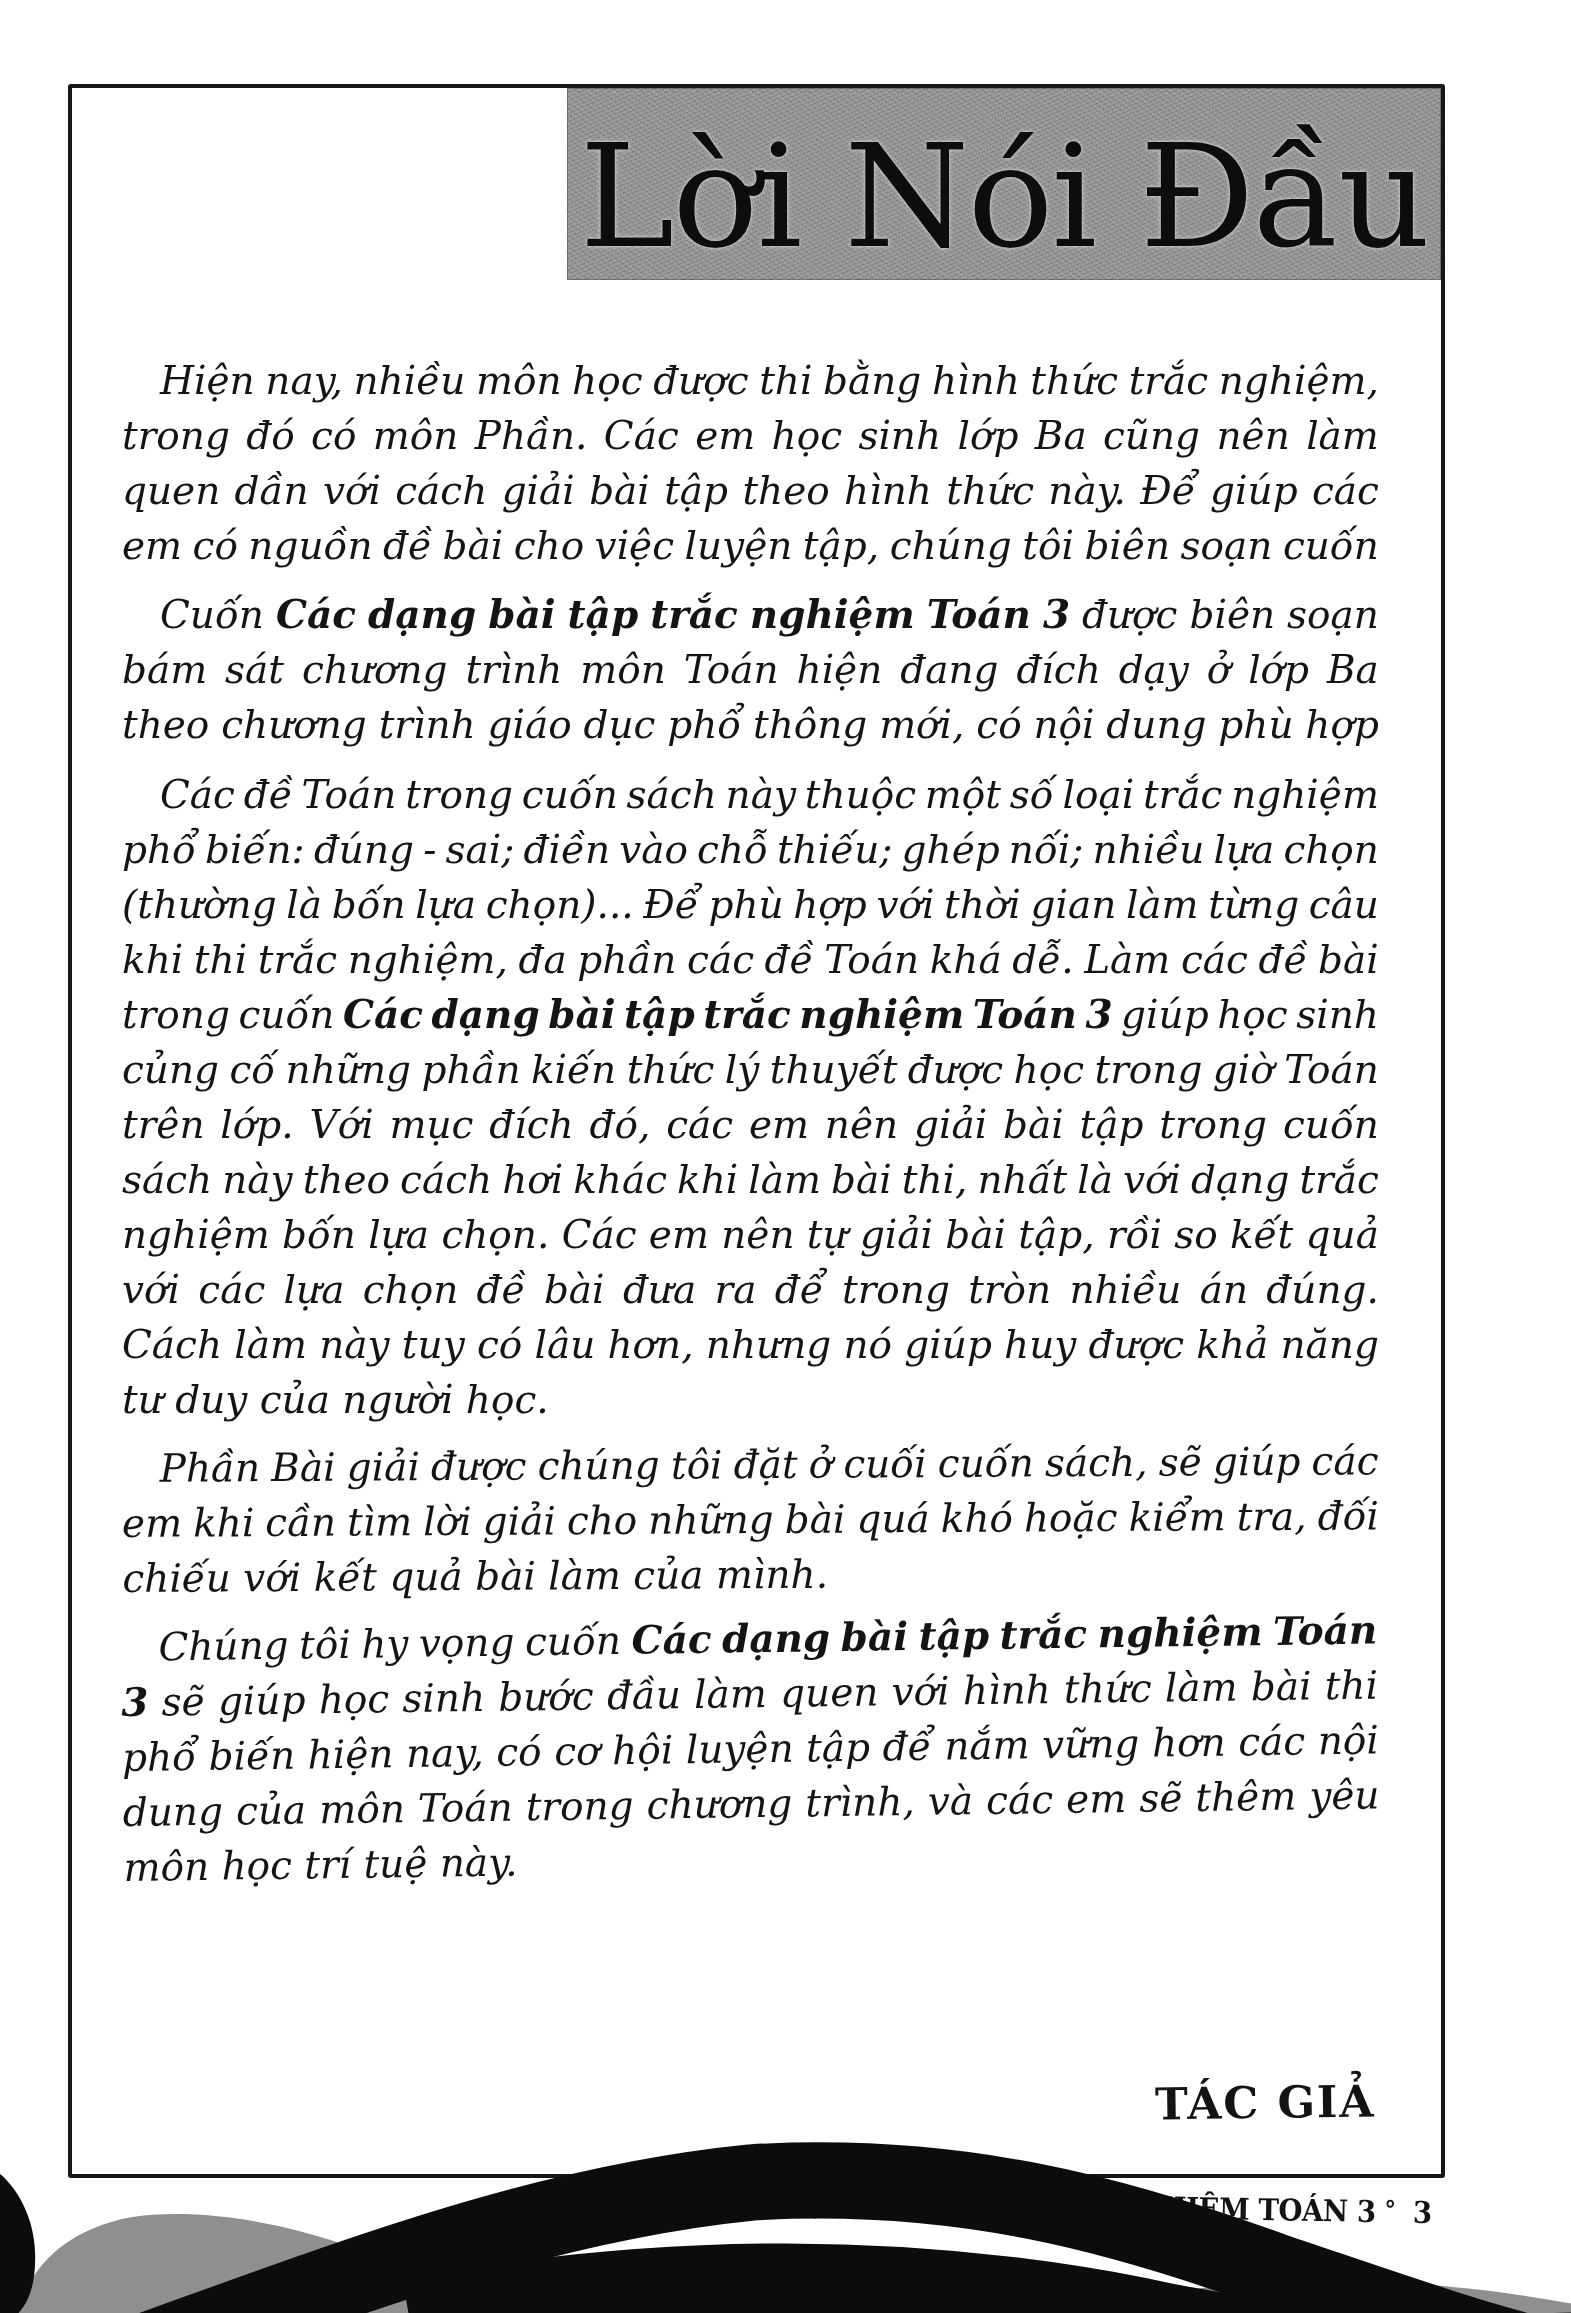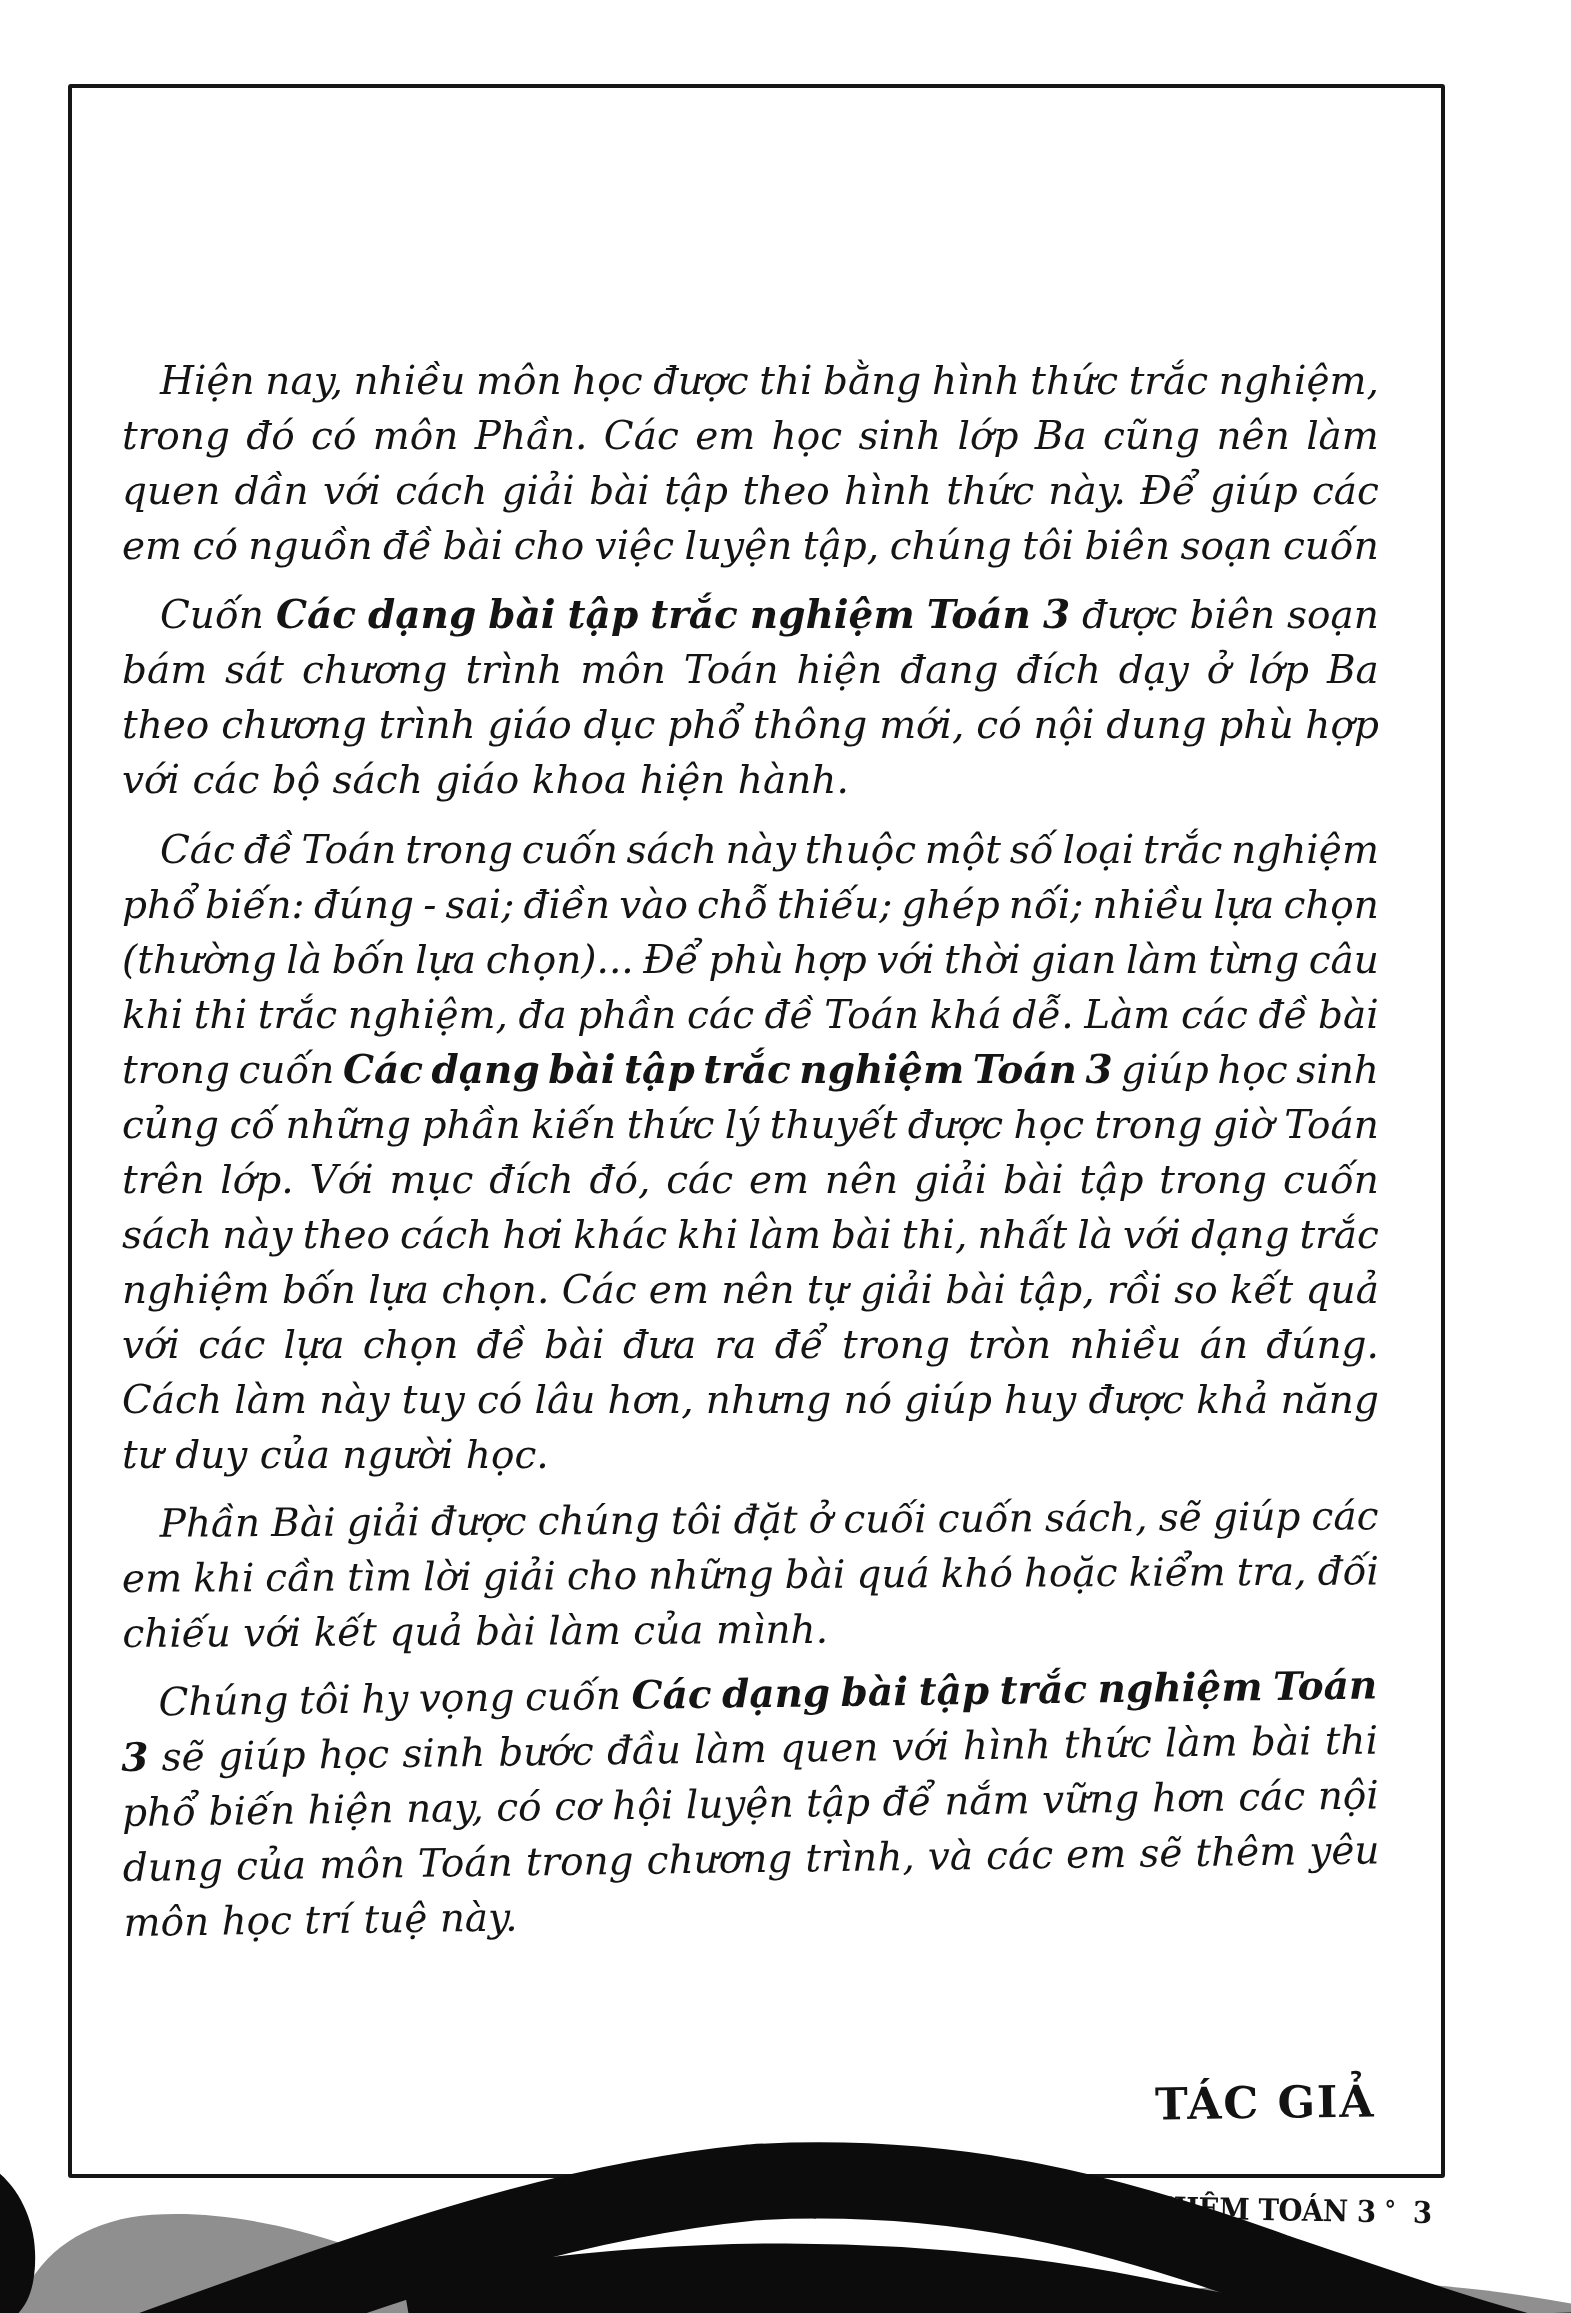--- a/index.html
+++ b/index.html
@@ -62,20 +62,23 @@
   
   .deco{position:absolute;left:0;top:2111px;width:1571px;height:202px;display:block;}
 </style>
 </head>
 <body>
 
 <div class="page">
 
   <div class="page-border"></div>
 
+  <div class="banner">
+    <div class="banner-title">Lời Nói Đầu</div>
+  </div>
 
   <div class="body-text" id="paragraphs">
       <div class="para">
         <div class="line indent">
           <span class="w">Hiện</span>
           <span class="w">nay,</span>
           <span class="w">nhiều</span>
           <span class="w">môn</span>
           <span class="w">học</span>
           <span class="w">được</span>
@@ -173,21 +176,20 @@
           <span class="w">dục</span>
           <span class="w">phổ</span>
           <span class="w">thông</span>
           <span class="w">mới,</span>
           <span class="w">có</span>
           <span class="w">nội</span>
           <span class="w">dung</span>
           <span class="w">phù</span>
           <span class="w">hợp</span>
         </div>
-        <div class="line last"><span>với các bộ sách giáo khoa hiện hành.</span></div>
       </div>
       <div class="para">
         <div class="line indent">
           <span class="w">Các</span>
           <span class="w">đề</span>
           <span class="w">Toán</span>
           <span class="w">trong</span>
           <span class="w">cuốn</span>
           <span class="w">sách</span>
           <span class="w">này</span>

